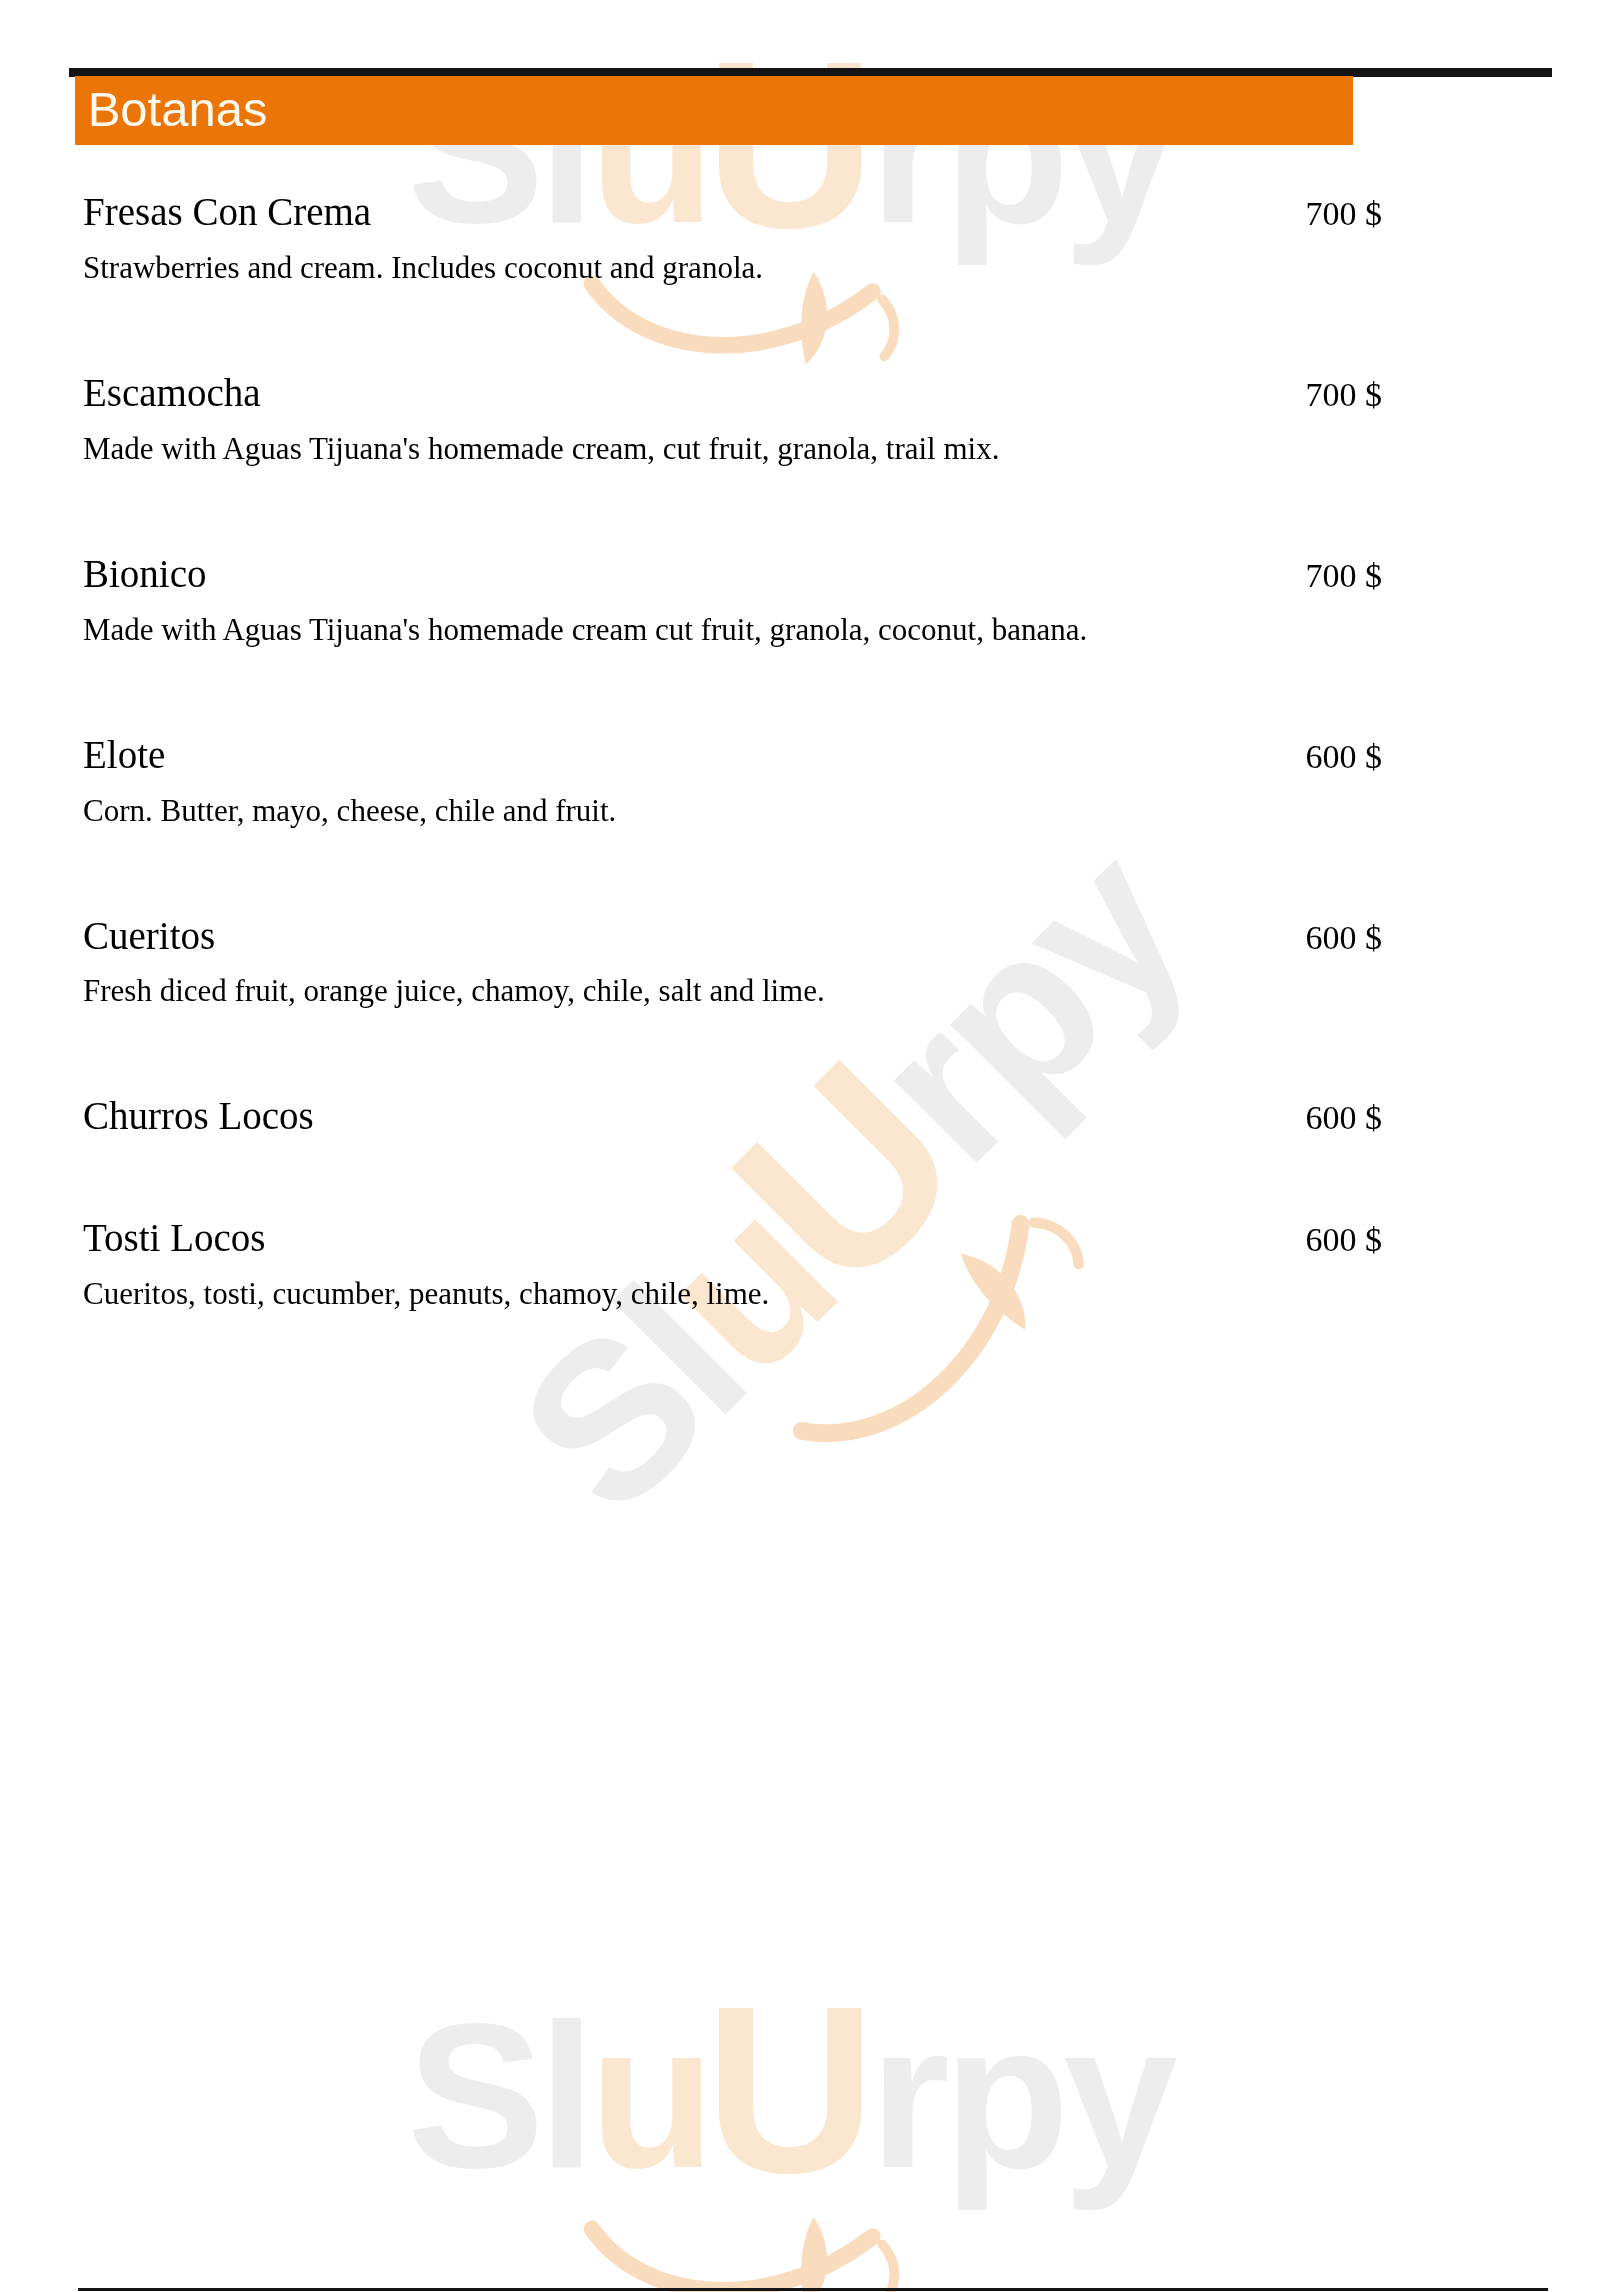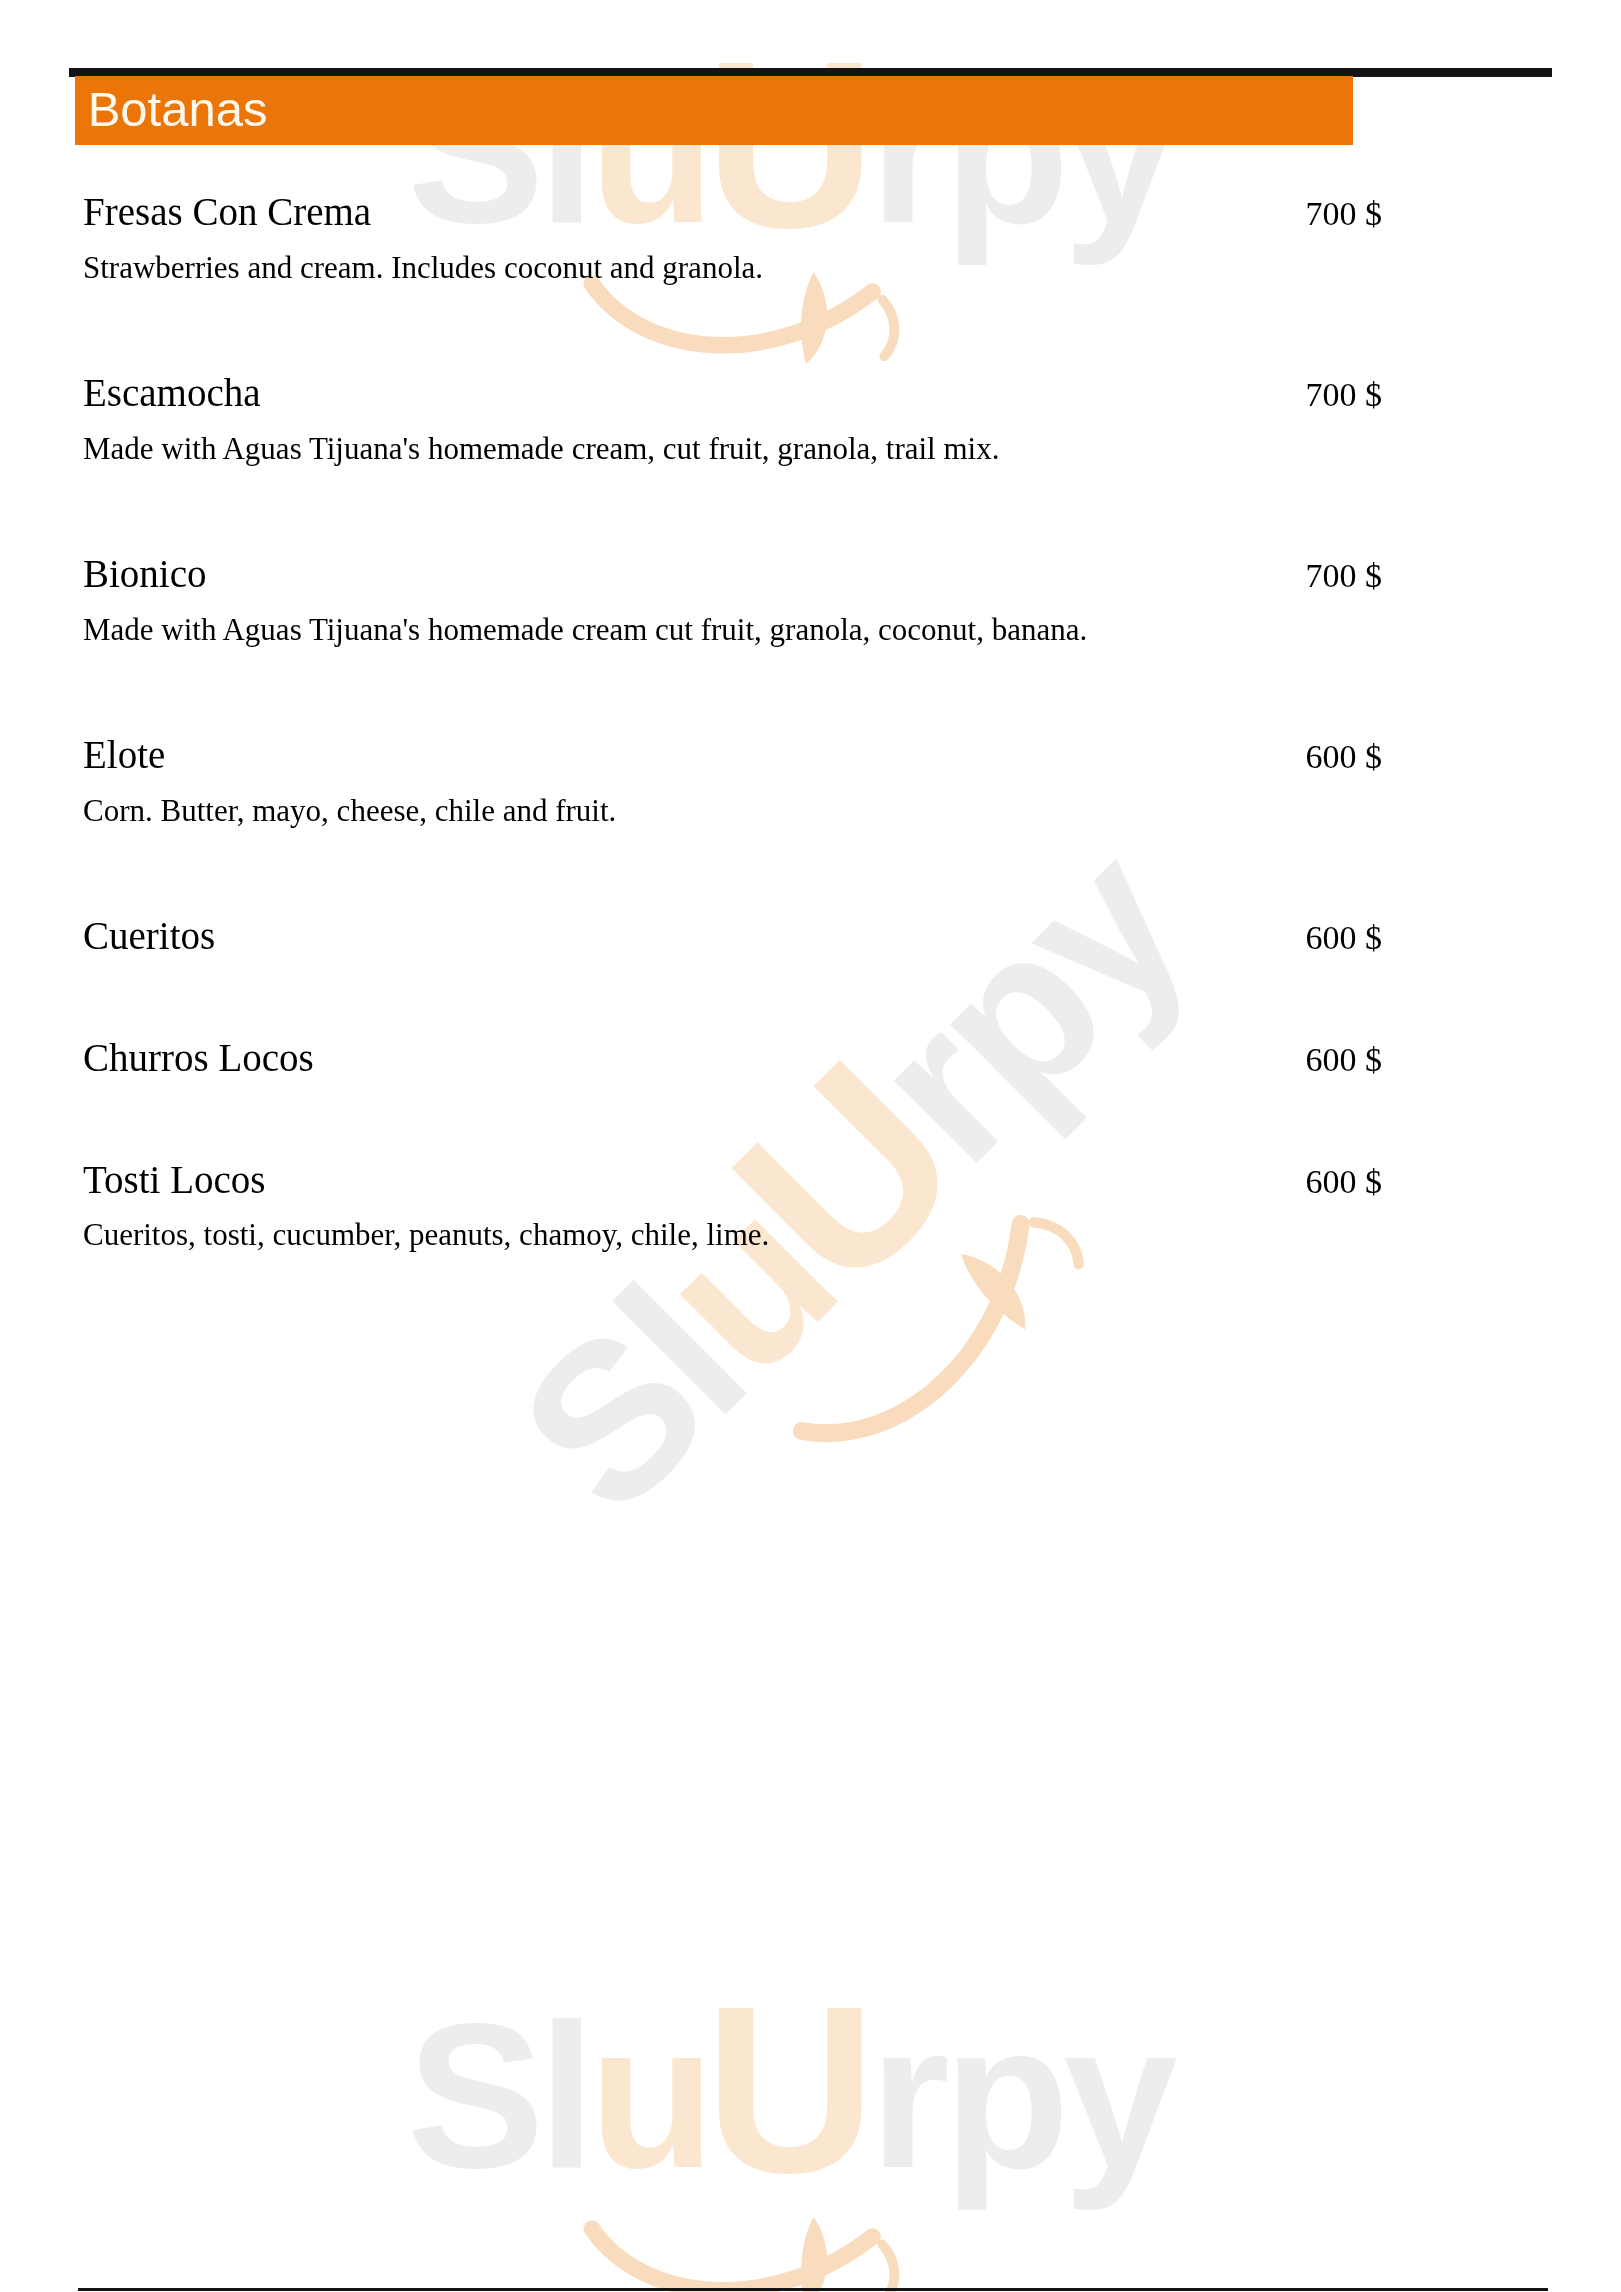--- a/index.html
+++ b/index.html
@@ -163,20 +163,21 @@
         <span class="item-price">600 $</span>
       </div>
       <div class="item-desc">Corn. Butter, mayo, cheese, chile and fruit.</div>
     </div>
 
     <div class="menu-item">
       <div class="item-row">
         <span class="item-name">Cueritos</span>
         <span class="item-price">600 $</span>
       </div>
+      <div class="item-desc">Fresh diced fruit, orange juice, chamoy, chile, salt and lime.</div>
     </div>
 
     <div class="menu-item">
       <div class="item-row">
         <span class="item-name">Churros Locos</span>
         <span class="item-price">600 $</span>
       </div>
     </div>
 
     <div class="menu-item">

